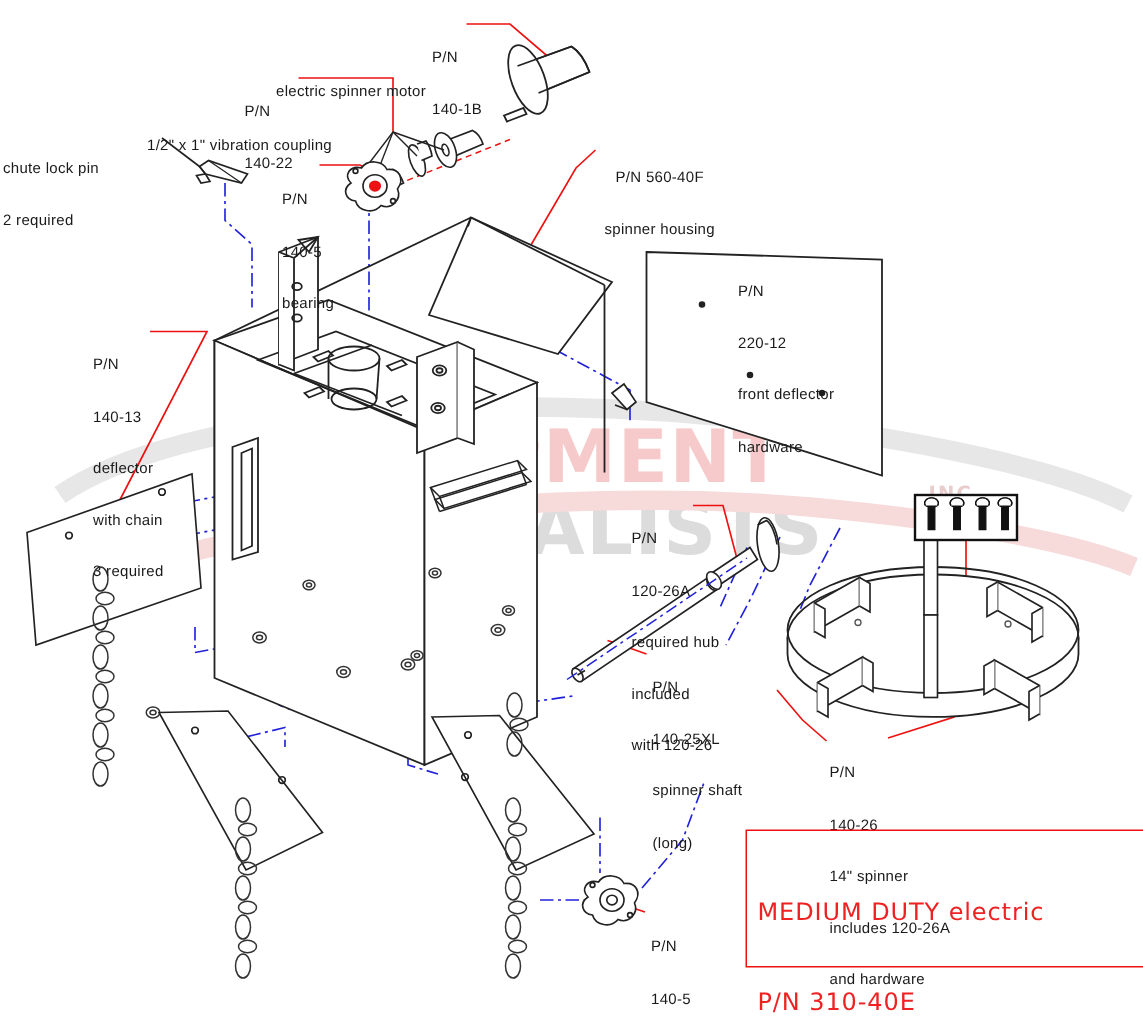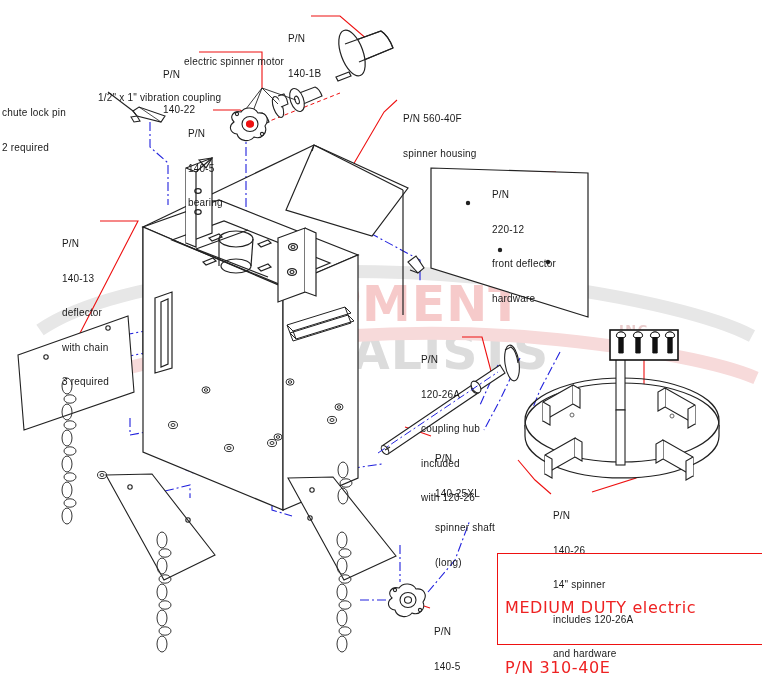--- a/index.html
+++ b/index.html
@@ -485,21 +485,21 @@
   <div class="callout ta-l" style="left:184px; top:33px;">
     <span class="ln">electric spinner motor</span>
   </div>
 
   <div class="callout ta-l" style="left:188px; top:105px;">
     <span class="ln">P/N</span>
     <span class="ln">140-5</span>
     <span class="ln">bearing</span>
   </div>
 
-  <div class="callout ta-l" style="left:403px; top:90px;">
+  <div class="callout ta-l" style="left:403px; top:90px;text-align:center;">
     <span class="ln">P/N 560-40F</span>
     <span class="ln">spinner housing</span>
   </div>
 
   <div class="callout ta-r" style="left:492px; top:166px; width:125px;">
     <span class="ln">P/N</span>
     <span class="ln">220-12</span>
     <span class="ln">front deflector</span>
     <span class="ln">hardware</span>
   </div>
@@ -508,21 +508,21 @@
     <span class="ln">P/N</span>
     <span class="ln">140-13</span>
     <span class="ln">deflector</span>
     <span class="ln">with chain</span>
     <span class="ln">3 required</span>
   </div>
 
   <div class="callout ta-l" style="left:421px; top:331px;">
     <span class="ln">P/N</span>
     <span class="ln">120-26A</span>
-    <span class="ln">coupling hub</span>
+    <span class="ln">required hub</span>
     <span class="ln">included</span>
     <span class="ln">with 120-26</span>
   </div>
 
   <div class="callout ta-l" style="left:435px; top:430px;">
     <span class="ln">P/N</span>
     <span class="ln">140-25XL</span>
     <span class="ln">spinner shaft</span>
     <span class="ln">(long)</span>
   </div>

